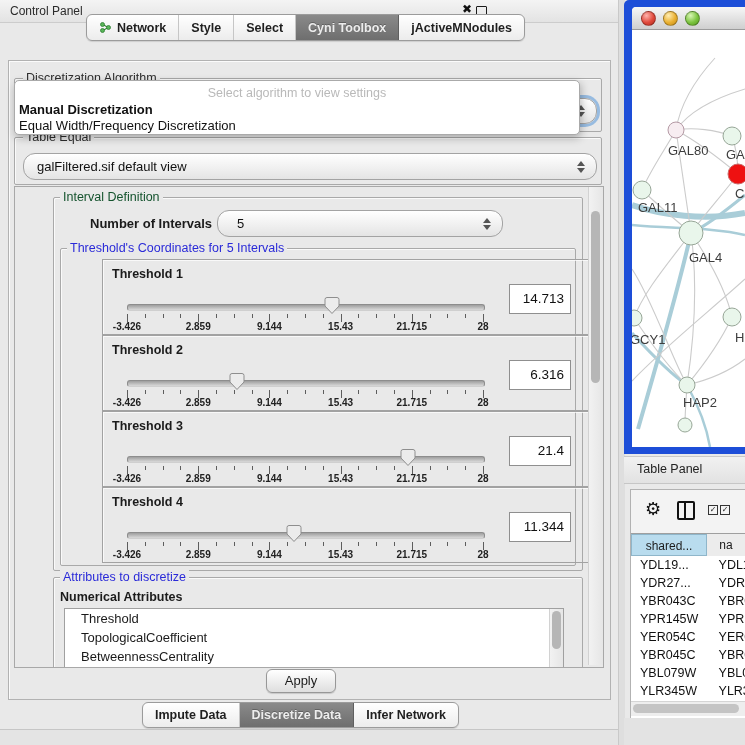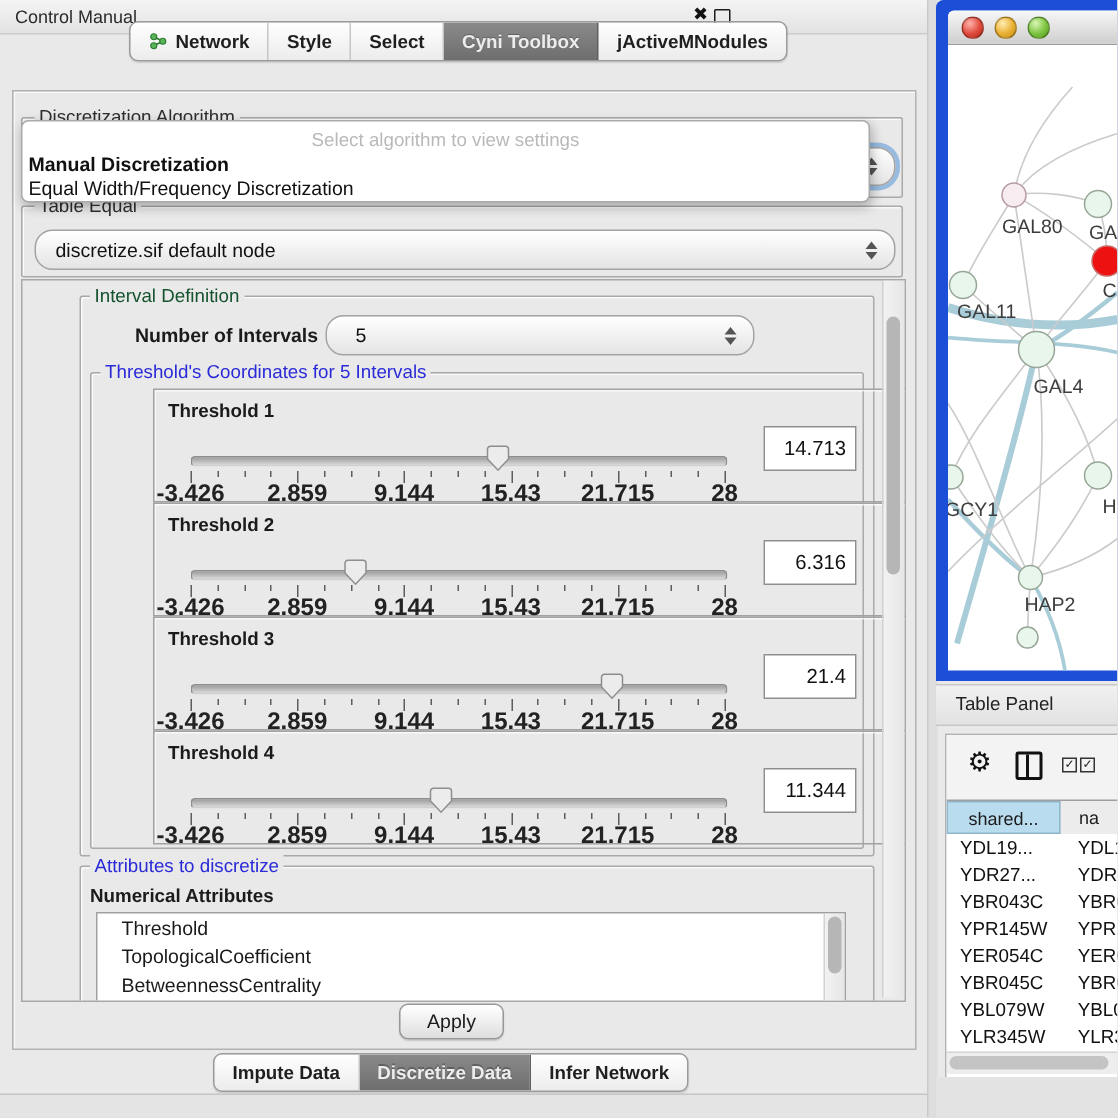--- a/index.html
+++ b/index.html
@@ -59,21 +59,21 @@
   
   .thr-box{position:absolute;left:6px;width:502px;height:74px;border:1px solid #a2a2a2;
            box-shadow:inset 1px 1px 0 rgba(255,255,255,.7);margin-left:35px;}
   .thr-title{position:absolute;left:9px;top:7px;font-size:12.5px;font-weight:bold;}
   .thr-track{position:absolute;left:24px;top:44px;width:356px;height:5px;border-radius:3px;
              background:linear-gradient(#9e9e9e,#d9d9d9);border:1px solid #8d8d8d;border-bottom-color:#cfcfcf;}
   .thr-thumb{position:absolute;top:36px;width:16px;height:19px;}
   .thr-ticks{position:absolute;left:24px;top:54px;width:356px;height:9px;}
   .tick{position:absolute;width:1px;background:#5d5d5d;top:0;}
   .tick.minor{height:4px;} .tick.major{height:8px;}
-  .tick-label{position:absolute;top:61px;transform:translateX(-50%);font-size:16px;font-weight:bold;color:#222;white-space:nowrap;}
+  .tick-label{position:absolute;top:61px;transform:translateX(-50%);font-size:10px;font-weight:bold;color:#222;white-space:nowrap;}
   .thr-value{position:absolute;left:406px;top:24px;width:54px;height:28px;background:#ffffff;border:1px solid #8f8f8f;
              font-size:13.5px;text-align:right;line-height:28px;padding-right:6px;color:#111;}
 
   
   #attr-list{position:absolute;left:10px;top:30px;width:498px;height:58px;background:#ffffff;
              border:1px solid #a0a0a0;overflow:hidden;}
   .attr-item{padding-left:16px;font-size:13px;line-height:19px;color:#1a1a1a;white-space:nowrap;}
 
   #apply-btn{left:266px;top:669px;width:68px;height:22px;border:1px solid #979797;border-radius:6px;
              background:linear-gradient(#ffffff,#dedede);font-size:13px;text-align:center;line-height:21px;
@@ -110,21 +110,21 @@
   .tcell.c1{width:74px;padding-left:9px;}
   .tcell.c2{width:28px;padding-left:6px;}
   #below-right{left:624px;top:718px;width:121px;height:27px;background:#e3e3e3;}
 </style>
 </head>
 <body>
 
 <div id="app">
 
   <div id="titlebar" class="abs">
-    <div id="titlebar-text" class="abs">Control Manual</div>
+    <div id="titlebar-text" class="abs">Control Panel</div>
     <div id="close-icon" class="abs">✖</div>
     <div id="float-icon" class="abs"></div>
   </div>
 
   <div id="top-tabs" class="abs segbar">
       <div class="seg">
         <span>
           <svg width="13" height="13" viewBox="0 0 13 13" style="display:block">
             <path d="M3.5,3.5 L9.5,6.5 M3.5,9.5 L9.5,6.5" stroke="#2e7d32" stroke-width="1.2" fill="none"></path>
             <circle cx="3.5" cy="3.5" r="2" fill="#58b558" stroke="#2e7d32" stroke-width="0.8"></circle>
@@ -163,21 +163,21 @@
 
   <div id="algo-popup" class="abs">
     <div id="algo-hint">Select algorithm to view settings</div>
   <div class="popup-item b" style="top: 21px;">Manual Discretization</div>
       <div class="popup-item" style="top: 37px;">Equal Width/Frequency Discretization</div>
     </div>
 
   <div class="abs group" style="left:14px;top:137px;width:586px;height:46px;">
     <div class="group-title gt-plain">Table Equal</div>
     <div class="combo" style="position:absolute;left:8px;top:15px;width:572px;height:25px;">
-      <div class="val">discretize.sif default node</div>
+      <div class="val">galFiltered.sif default view</div>
       <div class="arrows">
           <span class="tri-up"></span>
           <span class="tri-dn"></span>
         </div>
     </div>
   </div>
 
   <div id="viewport" class="abs">
 
     <div class="group" style="position:absolute;left:38px;top:10px;width:528px;height:372px;">

